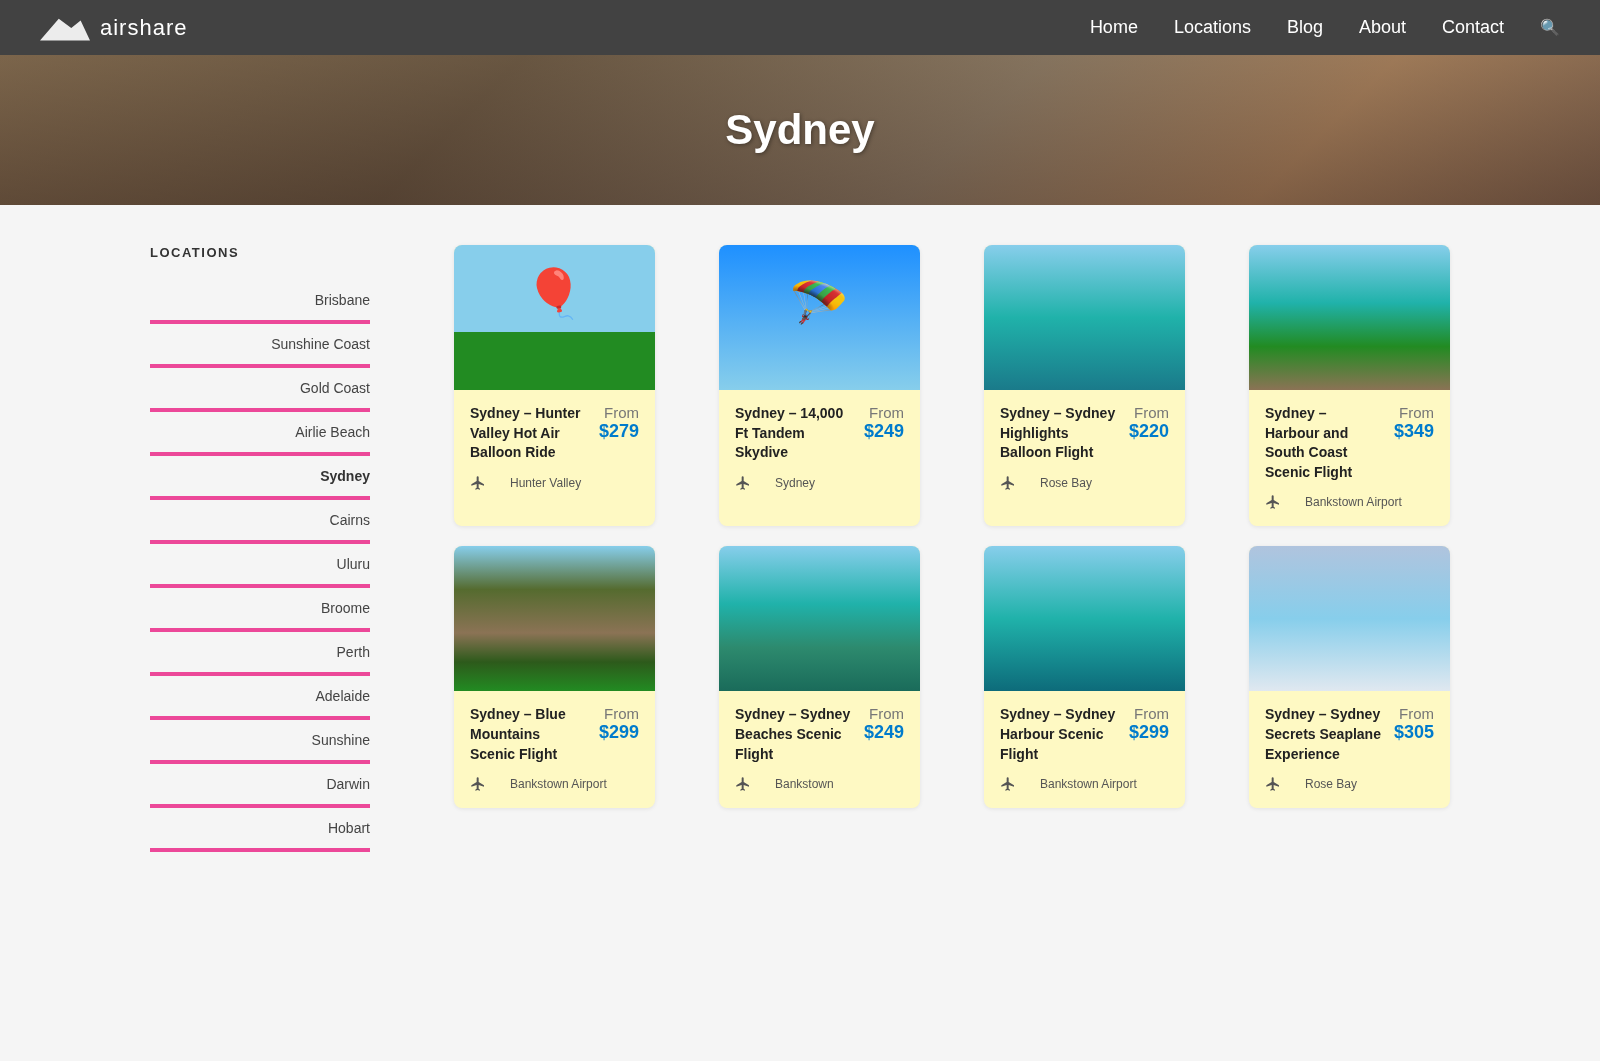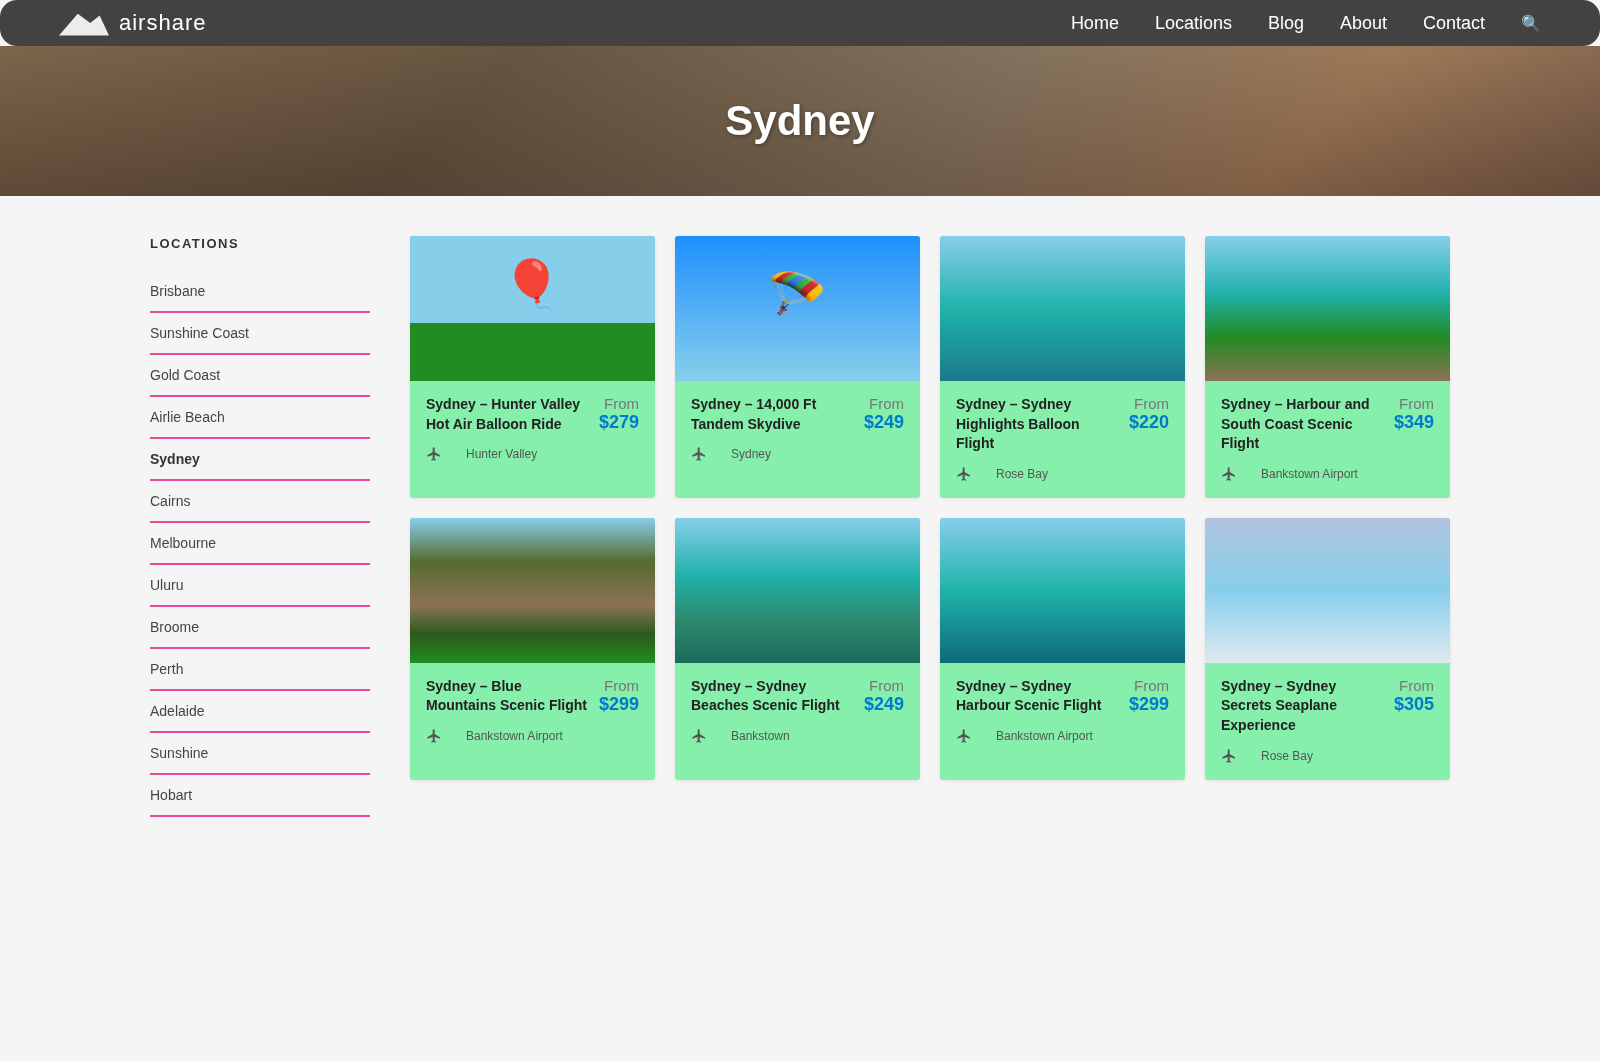--- a/index.html
+++ b/index.html
@@ -4,25 +4,24 @@
   <style>
     * { margin: 0; padding: 0; box-sizing: border-box; }
     body { font-family: -apple-system, BlinkMacSystemFont, 'Segoe UI', Arial, sans-serif; background: #f5f5f5; color: #333; }
 
     
     nav {
       background: rgba(50, 50, 50, 0.92);
       display: flex;
       align-items: center;
       justify-content: space-between;
-      padding: 0 59px;
-      height: 46px;
+      padding: 0 40px;
+      height: 55px;
       position: relative;
       z-index: 10;
-      border-radius: 17px;
     }
     .nav-logo {
       display: flex;
       align-items: center;
       gap: 10px;
       color: #fff;
       font-size: 22px;
       font-weight: 400;
       letter-spacing: 1px;
     }
@@ -89,42 +88,44 @@
     .sidebar-title {
       font-size: 13px;
       font-weight: 700;
       letter-spacing: 1.5px;
       color: #333;
       margin-bottom: 20px;
       text-transform: uppercase;
     }
     .sidebar-item {
       padding: 12px 0;
-      border-bottom: 2px solid #ec4899;
+      border-bottom: 4px solid #ec4899;
       font-size: 14px;
       color: #444;
       cursor: pointer;
+      text-align: right;
     }
     .sidebar-item.active { font-weight: 600; color: #333; }
 
     
     .grid-area {
       flex: 1;
     }
     .card-grid {
       display: grid;
       grid-template-columns: repeat(4, 1fr);
       gap: 20px;
       margin-bottom: 20px;
     }
     .card {
-      background: #86efac;
-      border-radius: 3px;
+      background: #fef9c3;
+      border-radius: 8px;
       overflow: hidden;
       box-shadow: 0 1px 4px rgba(0,0,0,0.08);
+      margin-left: 44px;
     }
     
     .card-img-placeholder {
       width: 100%;
       height: 145px;
       display: block;
     }
     .img-balloon {
       background: linear-gradient(180deg, #87CEEB 0%, #87CEEB 60%, #228B22 60%, #228B22 100%);
       position: relative;
@@ -242,26 +243,26 @@
 <div class="main-content">
 
   <aside class="sidebar">
     <div class="sidebar-title">LOCATIONS</div>
     <div class="sidebar-item">Brisbane</div>
     <div class="sidebar-item">Sunshine Coast</div>
     <div class="sidebar-item">Gold Coast</div>
     <div class="sidebar-item">Airlie Beach</div>
     <div class="sidebar-item active">Sydney</div>
     <div class="sidebar-item">Cairns</div>
-    <div class="sidebar-item">Melbourne</div>
     <div class="sidebar-item">Uluru</div>
     <div class="sidebar-item">Broome</div>
     <div class="sidebar-item">Perth</div>
     <div class="sidebar-item">Adelaide</div>
     <div class="sidebar-item">Sunshine</div>
+    <div class="sidebar-item">Darwin</div>
     <div class="sidebar-item">Hobart</div>
   </aside>
 
   <div class="grid-area">
 
     <div class="card-grid" id="row1-grid">
     <div class="card">
     <div class="card-img-placeholder img-balloon"></div>
     <div class="card-body">
       <div class="card-top">

